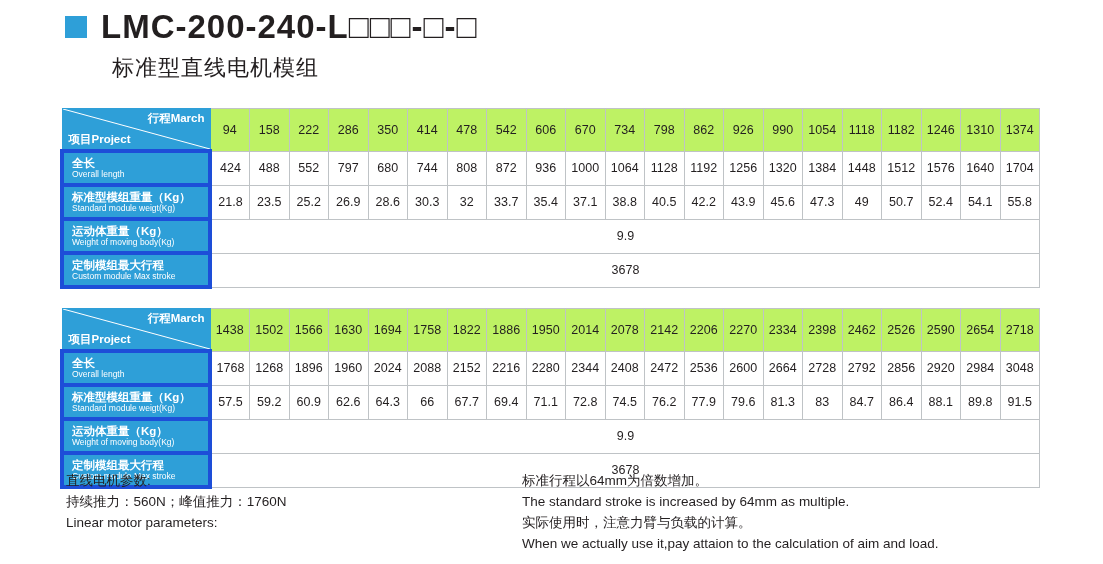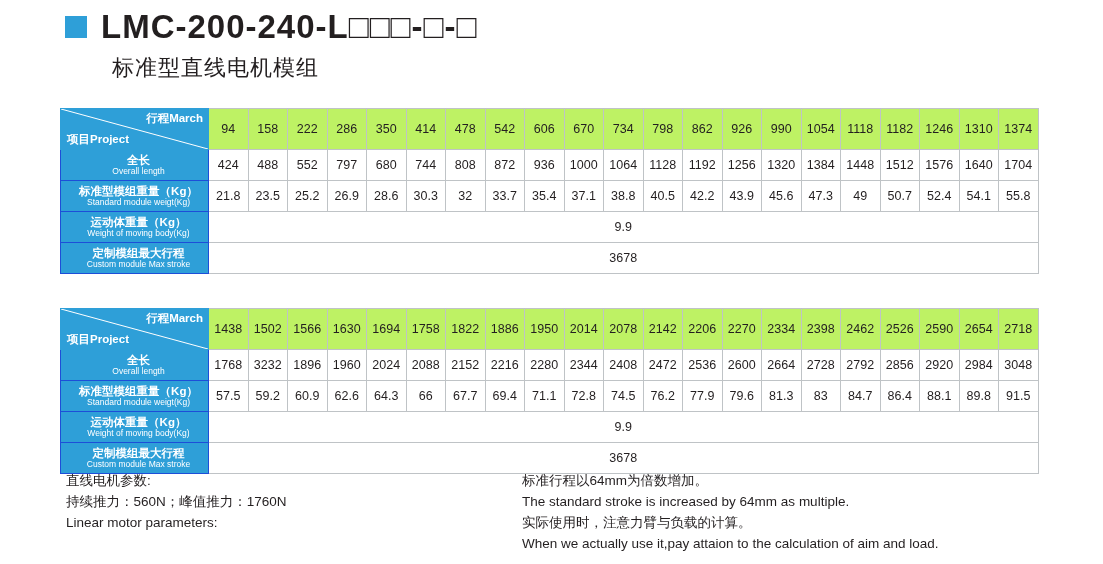--- a/index.html
+++ b/index.html
@@ -108,23 +108,23 @@
     font-weight: bold;
   }
   td.hcell {
     background: #bef264;
     font-size: 12.5px;
     height: 40px;
     color: #231f20;
   }
   td.rowlabel {
     background: #2e9fd8;
-    border: 1px solid #1d4ed8;
+    border: 4px solid #1d4ed8;
     color: #ffffff;
-    text-align: center;
+    text-align: left;
     padding: 2px 0 2px 8px;
     width: 148px;
     line-height: 1.12;
   }
   td.rowlabel .cn {
     display: block;
     font-size: 11.5px;
     font-weight: bold;
   }
   td.rowlabel .en {
@@ -315,21 +315,21 @@
           <td class="hcell">2590</td>
           <td class="hcell">2654</td>
           <td class="hcell">2718</td>
         </tr>
         <tr>
           <td class="rowlabel">
             <span class="cn">全长</span>
             <span class="en">Overall length</span>
           </td>
           <td class="val">1768</td>
-          <td class="val">3232</td>
+          <td class="val">1268</td>
           <td class="val">1896</td>
           <td class="val">1960</td>
           <td class="val">2024</td>
           <td class="val">2088</td>
           <td class="val">2152</td>
           <td class="val">2216</td>
           <td class="val">2280</td>
           <td class="val">2344</td>
           <td class="val">2408</td>
           <td class="val">2472</td>

